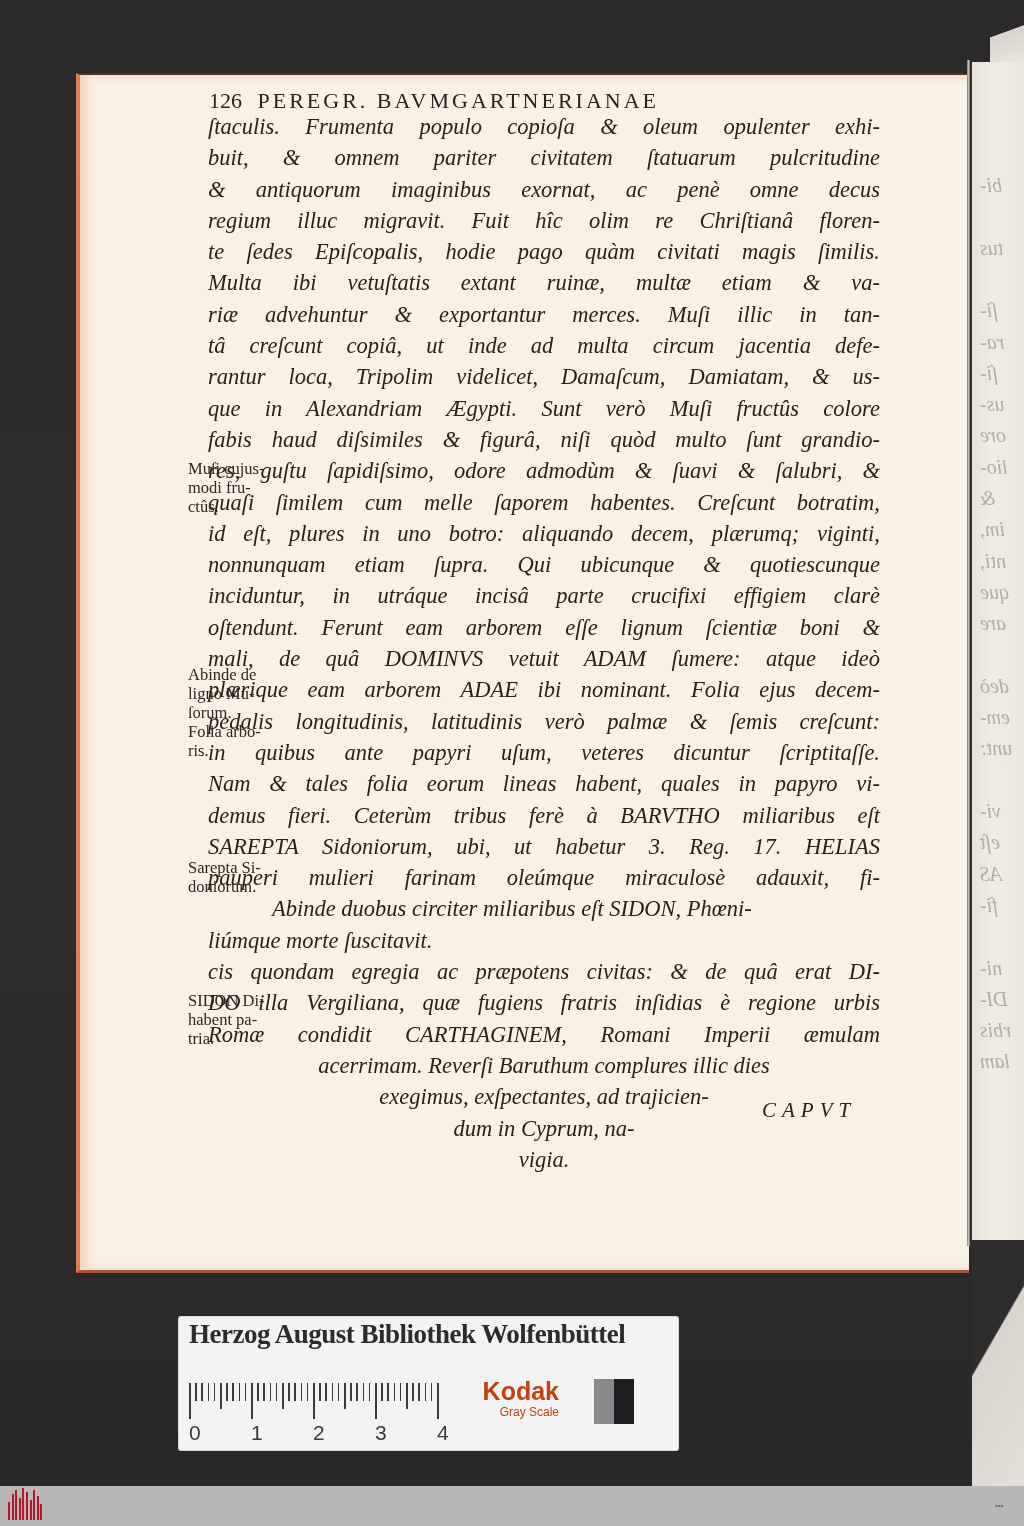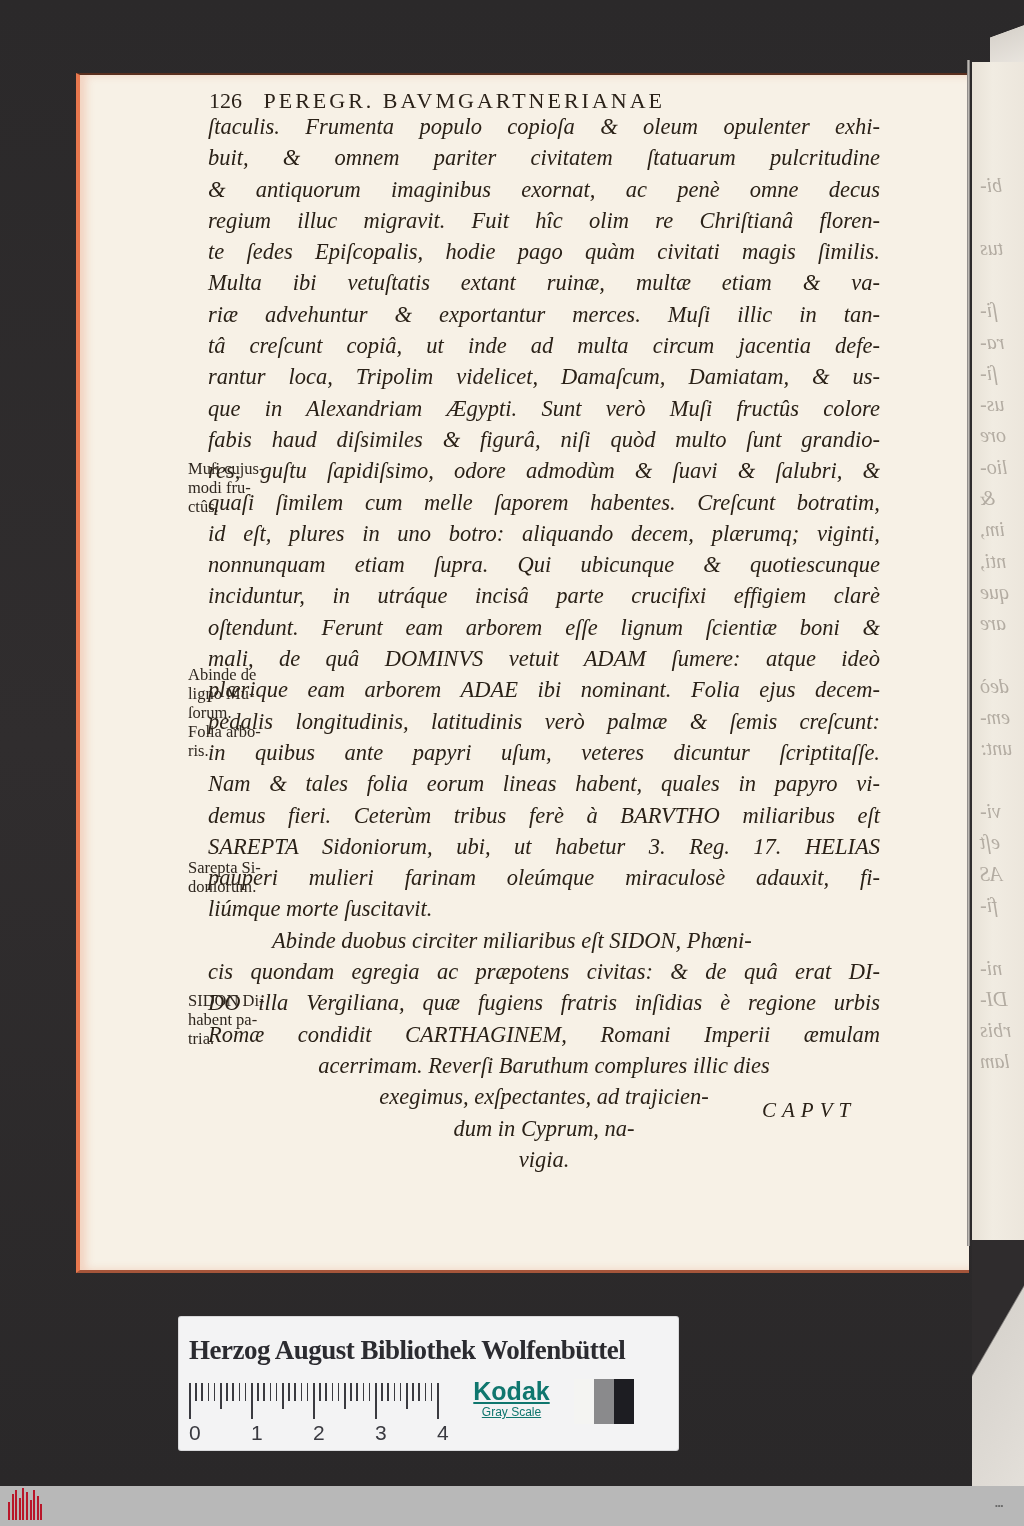--- a/index.html
+++ b/index.html
@@ -42,21 +42,21 @@
       border-left: 4px solid #e8784e;
       border-top: 2px solid #5a2f1e;
       border-bottom: 3px solid #a5553a;
       box-shadow: inset 6px 0 8px rgba(230,120,78,0.25);
     }
     .running-head {
       position: absolute; left: 209px; top: 88px; width: 640px;
       font-family: "Liberation Serif", serif; font-size: 22px; color: #2b2219;
       white-space: nowrap; letter-spacing: 2px;
     }
-    .running-head .pageno { margin-right: 14px; letter-spacing: 0; }
+    .running-head .pageno { margin-right: 8px; letter-spacing: 0; }
     .body-text {
       position: absolute; left: 208px; top: 111px; width: 672px;
       font-family: "Liberation Serif", serif; font-style: italic;
       font-size: 22.5px; line-height: 31.3px; color: #2a2117;
     }
     .line { white-space: nowrap; text-align: justify; text-align-last: justify; display: block; height: 31.3px; }
     .line.left { text-align-last: left; }
     .line.indent { padding-left: 64px; }
     .line.center { text-align: center; text-align-last: center; font-style: italic; }
     .marginal {
@@ -70,33 +70,33 @@
       font-family: "Liberation Serif", serif; font-style: italic; font-size: 21px;
       letter-spacing: 6px; color: #2a2117;
     }
     
     .card {
       position: absolute; left: 179px; top: 1317px; width: 499px; height: 133px;
       background: #f3f3f4; border-radius: 2px;
       box-shadow: 0 0 0 1px #d8d8da;
     }
     .card-title {
-      position: absolute; left: 10px; top: 18px; width: 480px;
+      position: absolute; left: 10px; top: 2px; width: 480px;
       font-family: "Liberation Serif", serif; font-weight: bold; font-size: 27px;
       color: #2b2b30; white-space: nowrap; letter-spacing: -0.5px;
     }
     .ruler { position: absolute; left: 10px; top: 58px; width: 260px; height: 44px; }
     .tick { position: absolute; top: 8px; width: 1.5px; background: #3a3a40; }
     .ruler-num {
       position: absolute; top: 104px;
       font-family: "Liberation Sans", sans-serif; font-size: 21px; color: #3a3a40;
     }
     .kodak {
-      position: absolute; left: 285px; top: 60px; width: 95px; text-align: center;
-      font-family: "Liberation Sans", sans-serif; color: #0f766e; text-decoration: underline;
+      position: absolute; left: 285px; top: 60px; width: 95px; text-align: right;
+      font-family: "Liberation Sans", sans-serif; color: #c2410c;
     }
     .kodak .brand { font-size: 25px; font-weight: bold; display: block; line-height: 28px; }
     .kodak .sub { font-size: 12px; display: block; }
     .grayscale { position: absolute; left: 395px; top: 62px; height: 45px; width: 60px; display: flex; }
     .grayscale div { flex: 1; }
     .footer-bar {
       position: absolute; left: 0; top: 1486px; width: 1024px; height: 40px;
       background: #b8b8b8;
     }
     .footer-logo { position: absolute; left: 4px; top: 4px; width: 44px; height: 32px; }
@@ -180,22 +180,22 @@
     <span class="line">inciduntur, in utráque incisâ parte crucifixi effigiem clarè</span>
     <span class="line">oſtendunt.  Ferunt eam arborem eſſe lignum ſcientiæ boni &amp;</span>
     <span class="line">mali, de quâ DOMINVS vetuit ADAM ſumere: atque ideò</span>
     <span class="line">plærique eam arborem ADAE ibi nominant.  Folia ejus decem-</span>
     <span class="line">pedalis longitudinis, latitudinis verò palmæ &amp; ſemis creſcunt:</span>
     <span class="line">in quibus ante papyri uſum, veteres dicuntur ſcriptitaſſe.</span>
     <span class="line">Nam &amp; tales folia eorum lineas habent, quales in papyro vi-</span>
     <span class="line">demus fieri.  Ceterùm tribus ferè à BARVTHO miliaribus eſt</span>
     <span class="line">SAREPTA Sidoniorum, ubi, ut habetur 3. Reg. 17. HELIAS</span>
     <span class="line">pauperi mulieri farinam oleúmque miraculosè adauxit, fi-</span>
+    <span class="line indent left">Abinde duobus circiter miliaribus eſt SIDON, Phœni-</span>
     <span class="line left">liúmque morte ſuscitavit.</span>
-    <span class="line indent left">Abinde duobus circiter miliaribus eſt SIDON, Phœni-</span>
     <span class="line">cis quondam egregia ac præpotens civitas: &amp; de quâ erat DI-</span>
     <span class="line">DO illa Vergiliana, quæ fugiens fratris inſidias è regione urbis</span>
     <span class="line">Romæ condidit CARTHAGINEM, Romani Imperii æmulam</span>
     <span class="line center">acerrimam.  Reverſi Baruthum complures illic dies</span>
     <span class="line center">exegimus, exſpectantes, ad trajicien-</span>
     <span class="line center">dum in Cyprum, na-</span>
     <span class="line center">vigia.</span>
   </div>
 
 <div id="marginalHost">

